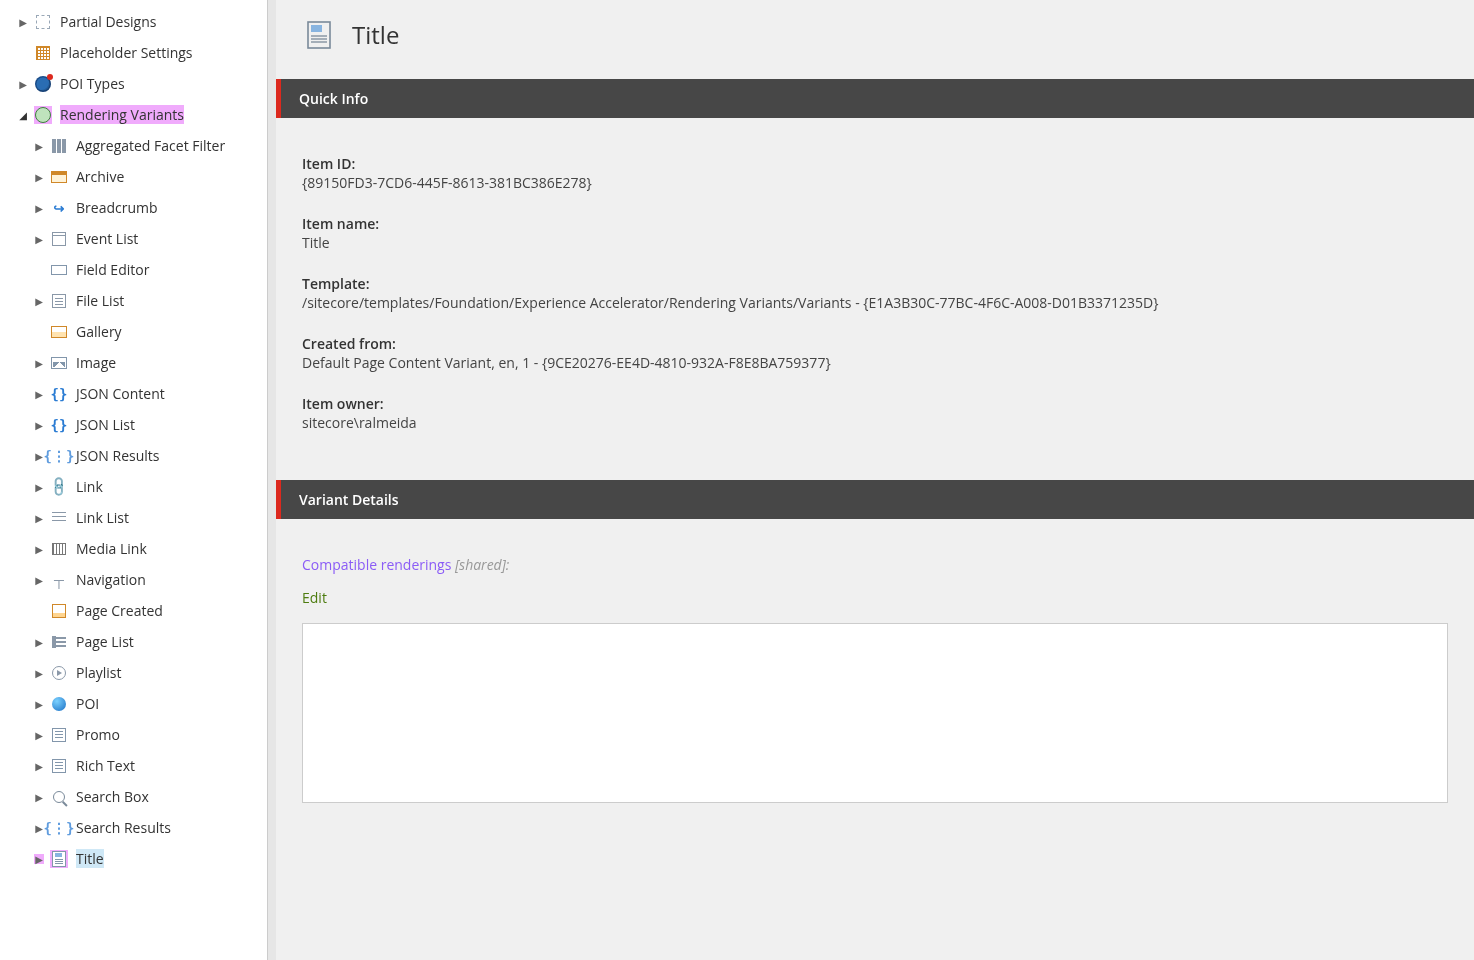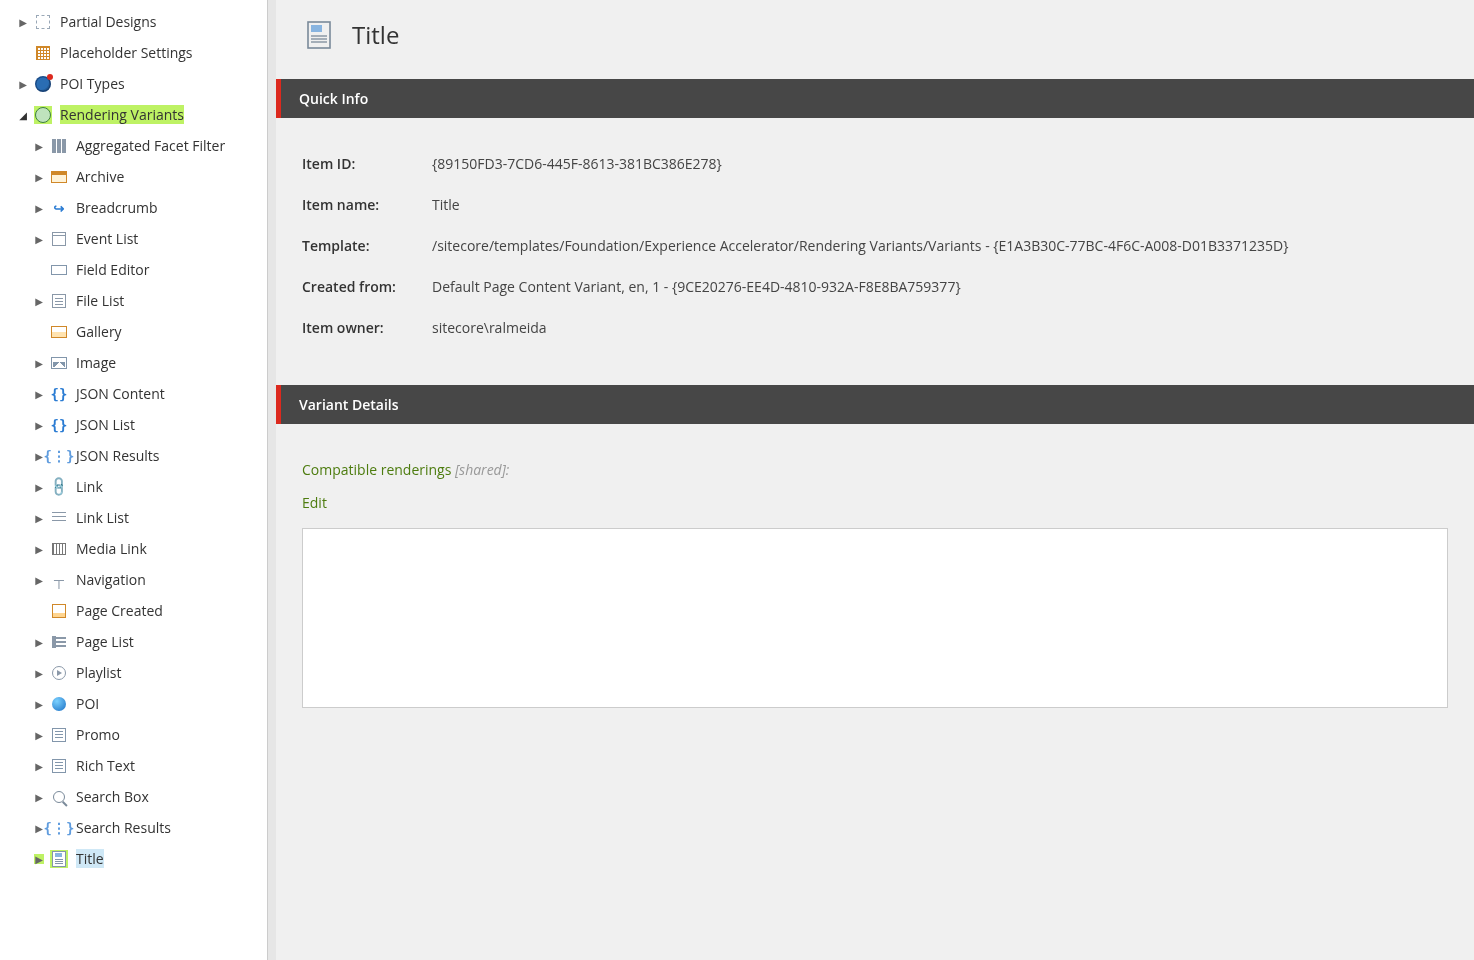--- a/index.html
+++ b/index.html
@@ -41,21 +41,21 @@
     .node-icon {
       width: 18px;
       height: 18px;
       margin-right: 8px;
       flex: none;
       display: flex;
       align-items: center;
       justify-content: center;
     }
     .node-label { color: #333; }
-    .highlight-yellow { background: #bef264; }
+    .highlight-yellow { background: #f0abfc; }
     .selected-node { background: #cfe8f6; }
 
     .depth-0 { padding-left: 18px; }
     .depth-1 { padding-left: 34px; }
 
     .content-panel {
       flex: 1;
       background: #f0f0f0;
       border-left: 8px solid #e6e6e6;
       overflow-y: auto;
@@ -82,31 +82,32 @@
       border-left: 5px solid #dc291e;
       font-size: 14px;
       font-weight: 600;
     }
     .section-body {
       padding: 36px 26px 26px 26px;
     }
     .info-row {
       display: flex;
       margin-bottom: 22px;
+      flex-direction: column;
     }
     .info-label {
       width: 130px;
       font-weight: 600;
       color: #333;
       flex-shrink: 0;
     }
     .info-value {
       color: #444;
     }
-    .compat-label { color: #4d7c0f; }
+    .compat-label { color: #8b5cf6; }
     .compat-shared { color: #999; font-style: italic; }
     .edit-link {
       color: #4d7c0f;
       cursor: pointer;
       margin-top: 14px;
       display: inline-block;
     }
     .empty-box {
       border: 1px solid #ccc;
       background: #fff;

